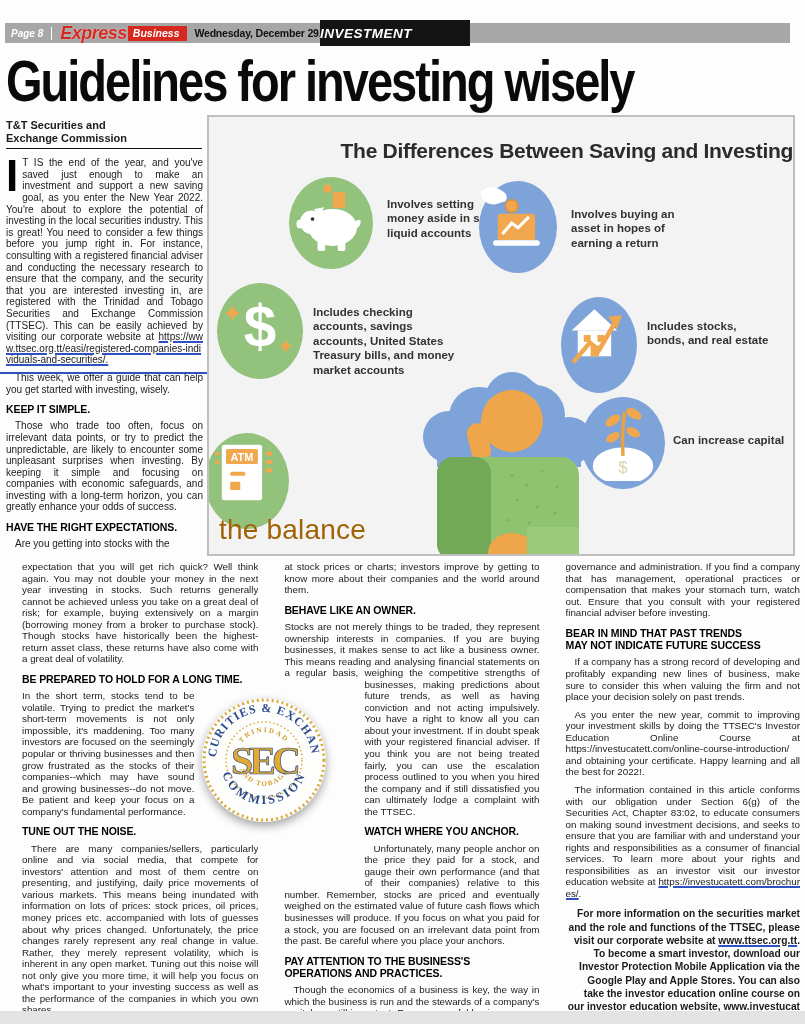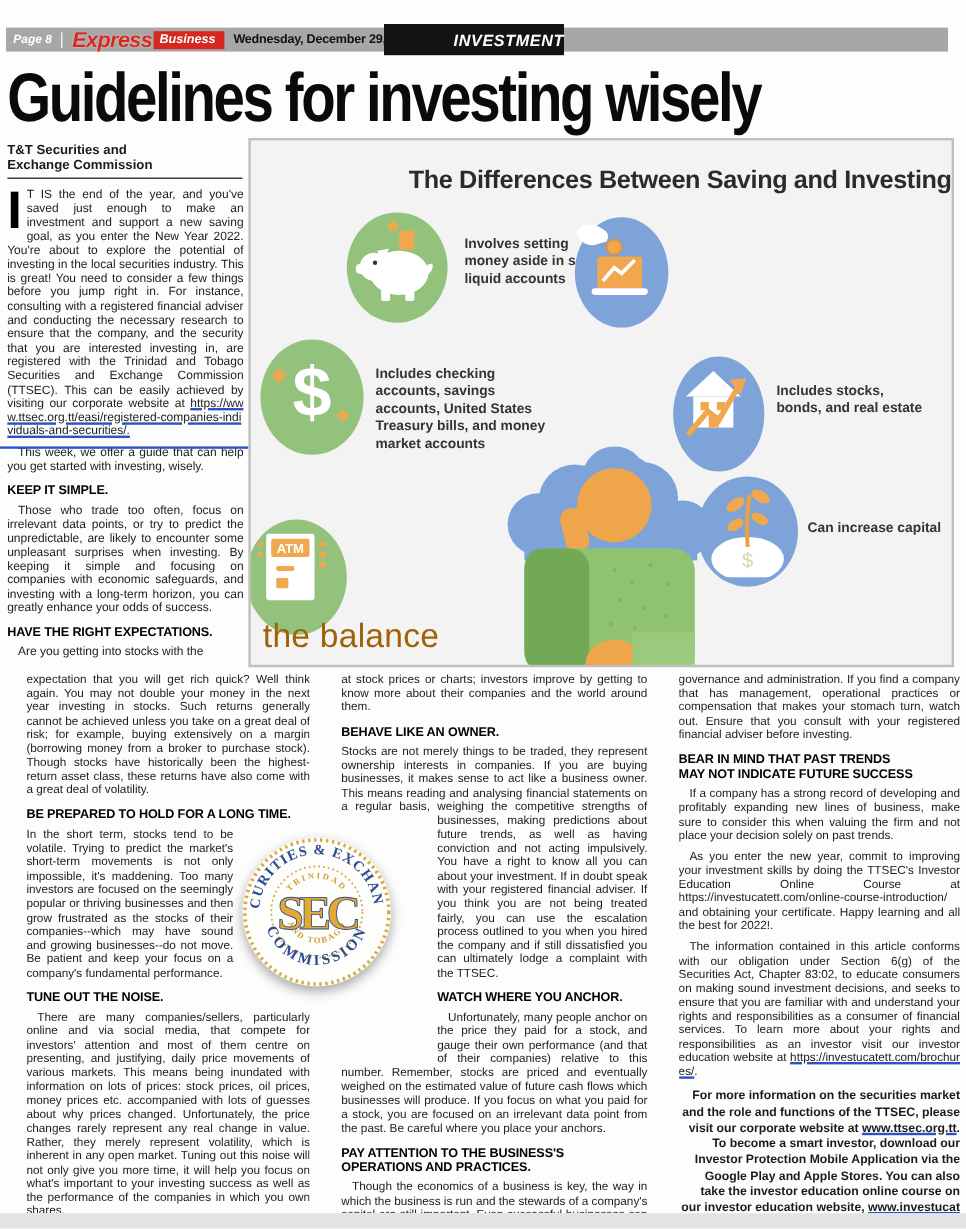--- a/index.html
+++ b/index.html
@@ -14,21 +14,21 @@
     background:#a7a7a7; display:flex; align-items:center; gap:8px; padding-left:6px;
   }
   .page-label { color:#ffffff; font-style:italic; font-weight:bold; font-size:10px; }
   .mast-divider { width:1px; height:13px; background:#ffffff; }
   .brand { display:flex; align-items:center; gap:1px; }
   .brand-express { color:#d6281e; font-weight:bold; font-style:italic; font-size:18px; letter-spacing:-0.5px; text-shadow:0 0 1px #fff; }
   .brand-business { background:#d6281e; color:#ffffff; font-style:italic; font-weight:bold; font-size:10.5px; padding:1px 7px 2px 5px; }
   .mast-date { color:#111; font-size:10.5px; font-weight:bold; letter-spacing:-0.2px; }
   .investment-box {
     position:absolute; left:320px; top:20px; width:150px; height:26px; background:#141414;
-    display:flex; align-items:center; justify-content:flex-end;
+    display:flex; align-items:center; justify-content:flex-start;
   }
   .investment-box span { color:#fff; font-weight:bold; font-style:italic; font-size:13.5px; letter-spacing:0.5px; }
   
   .headline {
     position:absolute; left:6px; top:47px; width:800px;
     font-size:47px; font-weight:bold; letter-spacing:-2px; color:#0a0a0a;
     transform:scaleY(1.22); transform-origin:left top; white-space:nowrap;
   }
   
   .left-col {
@@ -131,20 +131,21 @@
 
     <div class="ig-circle investing" style="left:270px; top:64px; width:78px; height:92px;">
       <svg viewBox="0 0 100 100">
         <path d="M2 14 q14 -12 30 0 q6 5 2 12 l-14 4 q-16 0 -18 -16z" fill="#ffffff"></path>
         <circle cx="42" cy="32" r="8" fill="#f0a74e" stroke="#e0933a" stroke-width="2"></circle>
         <rect x="24" y="42" width="48" height="34" rx="3" fill="#f0a74e"></rect>
         <polyline points="30,68 42,54 50,60 64,46" stroke="#ffffff" stroke-width="4" fill="none"></polyline>
         <rect x="18" y="76" width="60" height="7" rx="3.5" fill="#ffffff"></rect>
       </svg>
     </div>
+    <div class="ig-label" style="left:362px; top:90px; width:136px;">Involves buying an asset in hopes of earning a return</div>
 
     <div class="ig-circle saving" style="left:8px; top:166px; width:86px; height:96px;">
       <svg viewBox="0 0 100 100">
         <text x="50" y="74" font-size="68" font-weight="bold" fill="#ffffff" text-anchor="middle" font-family="Liberation Sans, sans-serif">$</text>
         <path d="M18 26 l3 6 l6 3 l-6 3 l-3 6 l-3 -6 l-6 -3 l6 -3z" fill="#f0a74e"></path>
         <path d="M80 66 l2.5 5 l5 2.5 l-5 2.5 l-2.5 5 l-2.5 -5 l-5 -2.5 l5 -2.5z" fill="#f0a74e"></path>
       </svg>
     </div>
     <div class="ig-label" style="left:104px; top:172px; width:146px;margin-top:16px;">Includes checking accounts, savings accounts, United States Treasury bills, and money market accounts</div>
 

